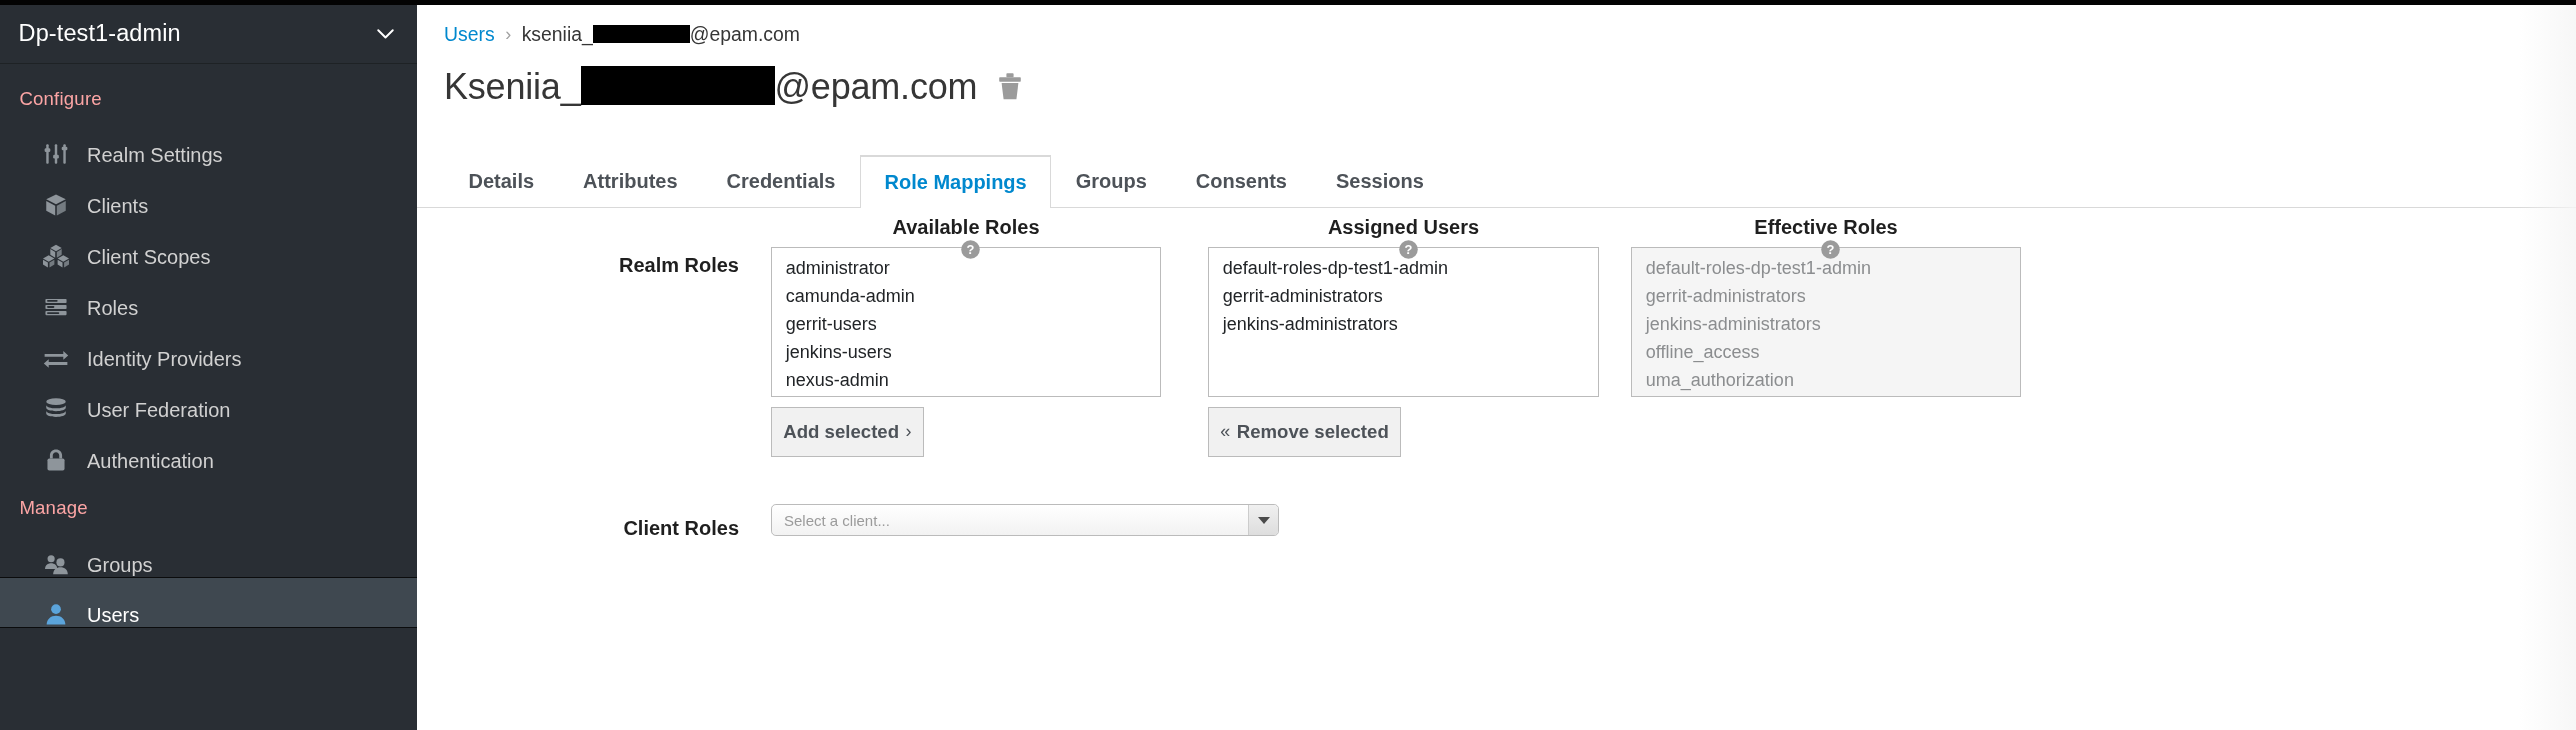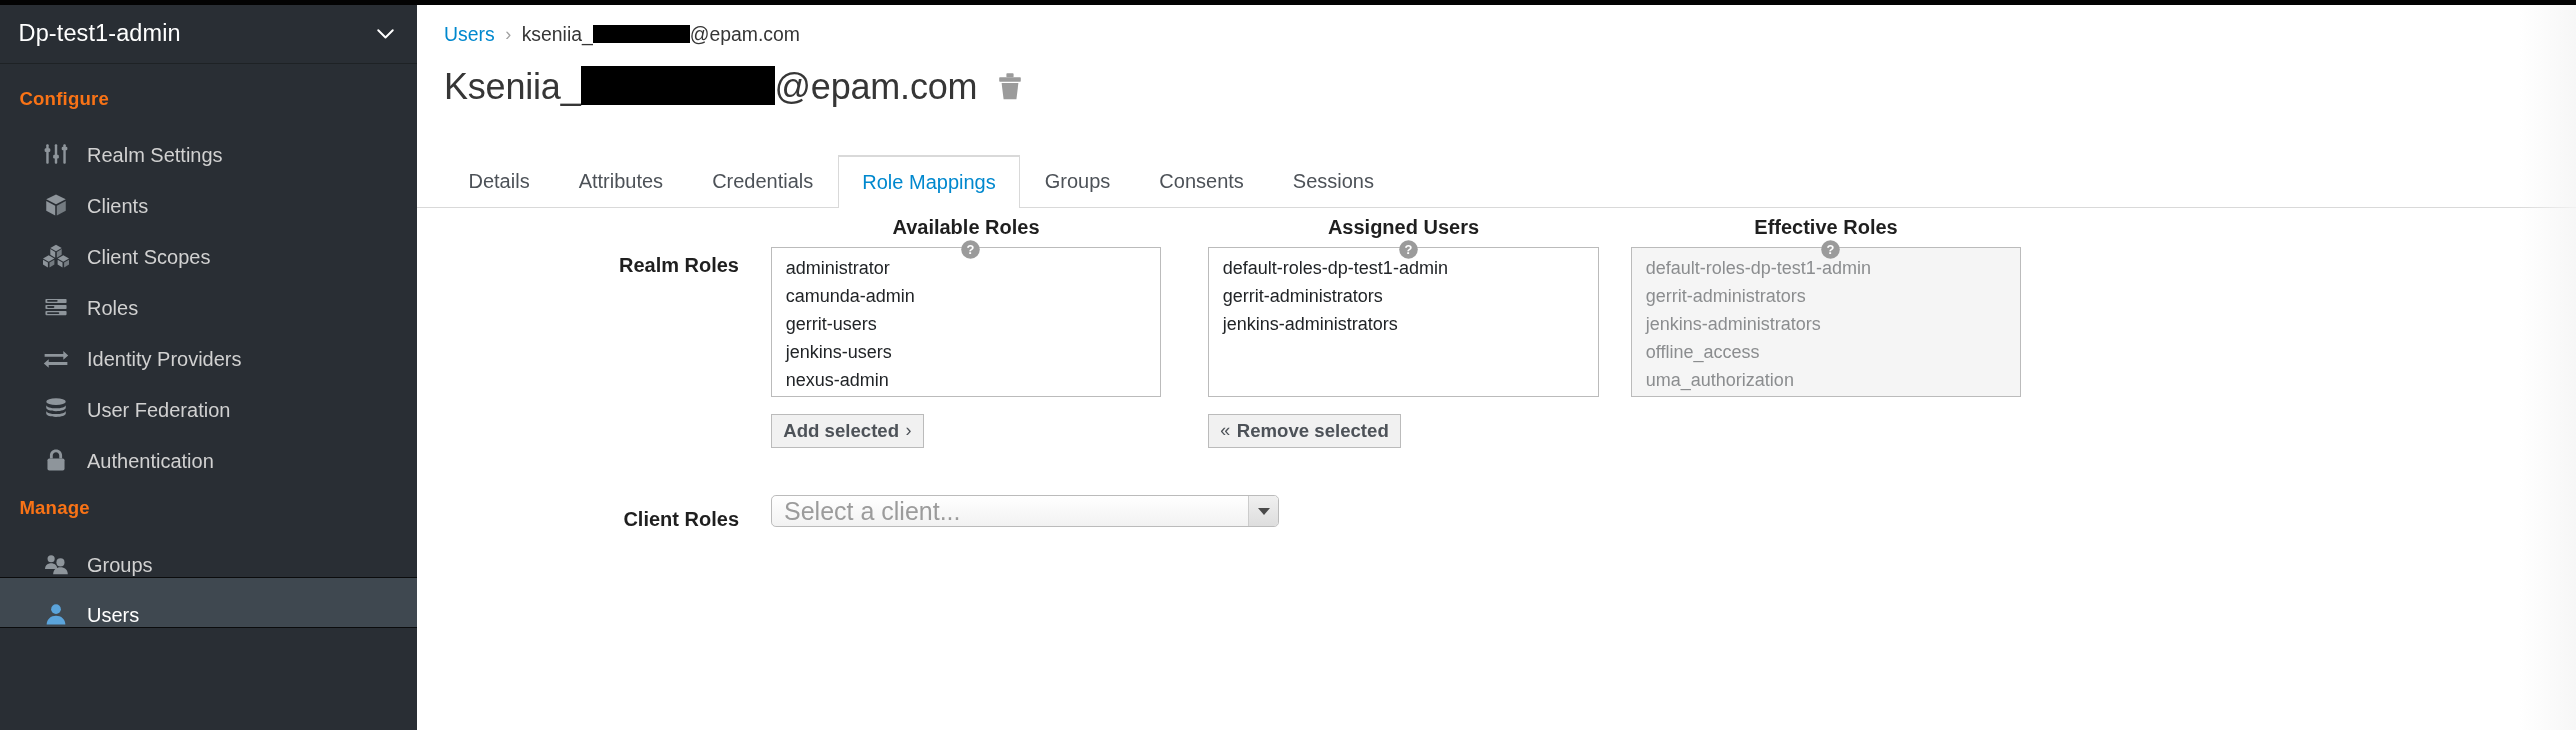--- a/index.html
+++ b/index.html
@@ -56,24 +56,24 @@
   }
   .chev {
     width: 21px; height: 21px;
     flex: 0 0 auto;
     display: block;
   }
   .chev svg { display: block; }
 
   .nav-section-label {
     font-size: 18.6px;
-    color: #f97316;
+    color: #fca5a5;
     padding: 24px 0 6.5px 19.4px;
     letter-spacing: 0.2px;
-    font-weight: 700;
+    font-weight: 400;
   }
   .nav-item {
     display: flex;
     align-items: flex-end;
     height: 51px;
     padding-left: 43px;
     box-sizing: border-box;
     cursor: pointer;
     position: relative;
   }
@@ -176,20 +176,21 @@
     height: 53px;
     border-bottom: 1.6px solid #d9d9d9;
     box-sizing: border-box;
   }
   .tabs-inner {
     position: absolute;
     left: 27px; top: 0;
     display: flex;
     align-items: stretch;
     height: 53px;
+    font-weight: bold;
   }
   .tab {
     display: flex;
     align-items: center;
     padding: 0 23.5px;
     font-size: 20px;
     color: #4d5258;
     cursor: pointer;
     border: 1.6px solid transparent;
     border-bottom: none;
@@ -282,24 +283,24 @@
   .opt {
     font-size: 18px;
     color: #212427;
     line-height: 28px;
     padding: 0 0 0 13.8px;
     white-space: nowrap;
   }
   .listbox.disabled .opt { color: #8b8d8f; }
 
   .xfer-btn {
-    margin-top: 17px;
+    margin-top: 10px;
     display: inline-flex;
     align-items: center;
-    height: 34px;
+    height: 50px;
     padding: 0 11.3px;
     background: #f1f1f1;
     border: 1.6px solid #bbbbbb;
     box-sizing: border-box;
     font-size: 18.6px;
     font-weight: bold;
     color: #4d5258;
     cursor: pointer;
     white-space: nowrap;
   }
@@ -325,21 +326,21 @@
     border-radius: 4.9px;
     background: linear-gradient(to bottom, #ffffff 0%, #f2f2f2 100%);
     box-sizing: border-box;
     display: flex;
     align-items: center;
     cursor: pointer;
     overflow: hidden;
   }
   .select-text {
     flex: 1 1 auto;
-    font-size: 25px;
+    font-size: 15px;
     color: #9b9b9b;
     padding-left: 12px;
     white-space: nowrap;
   }
   .select-caret {
     flex: 0 0 auto;
     width: 29px;
     height: 31px;
     border-left: 0.8px solid #cccccc;
     background: linear-gradient(to bottom, #f0f0f0 0%, #dddddd 100%);

